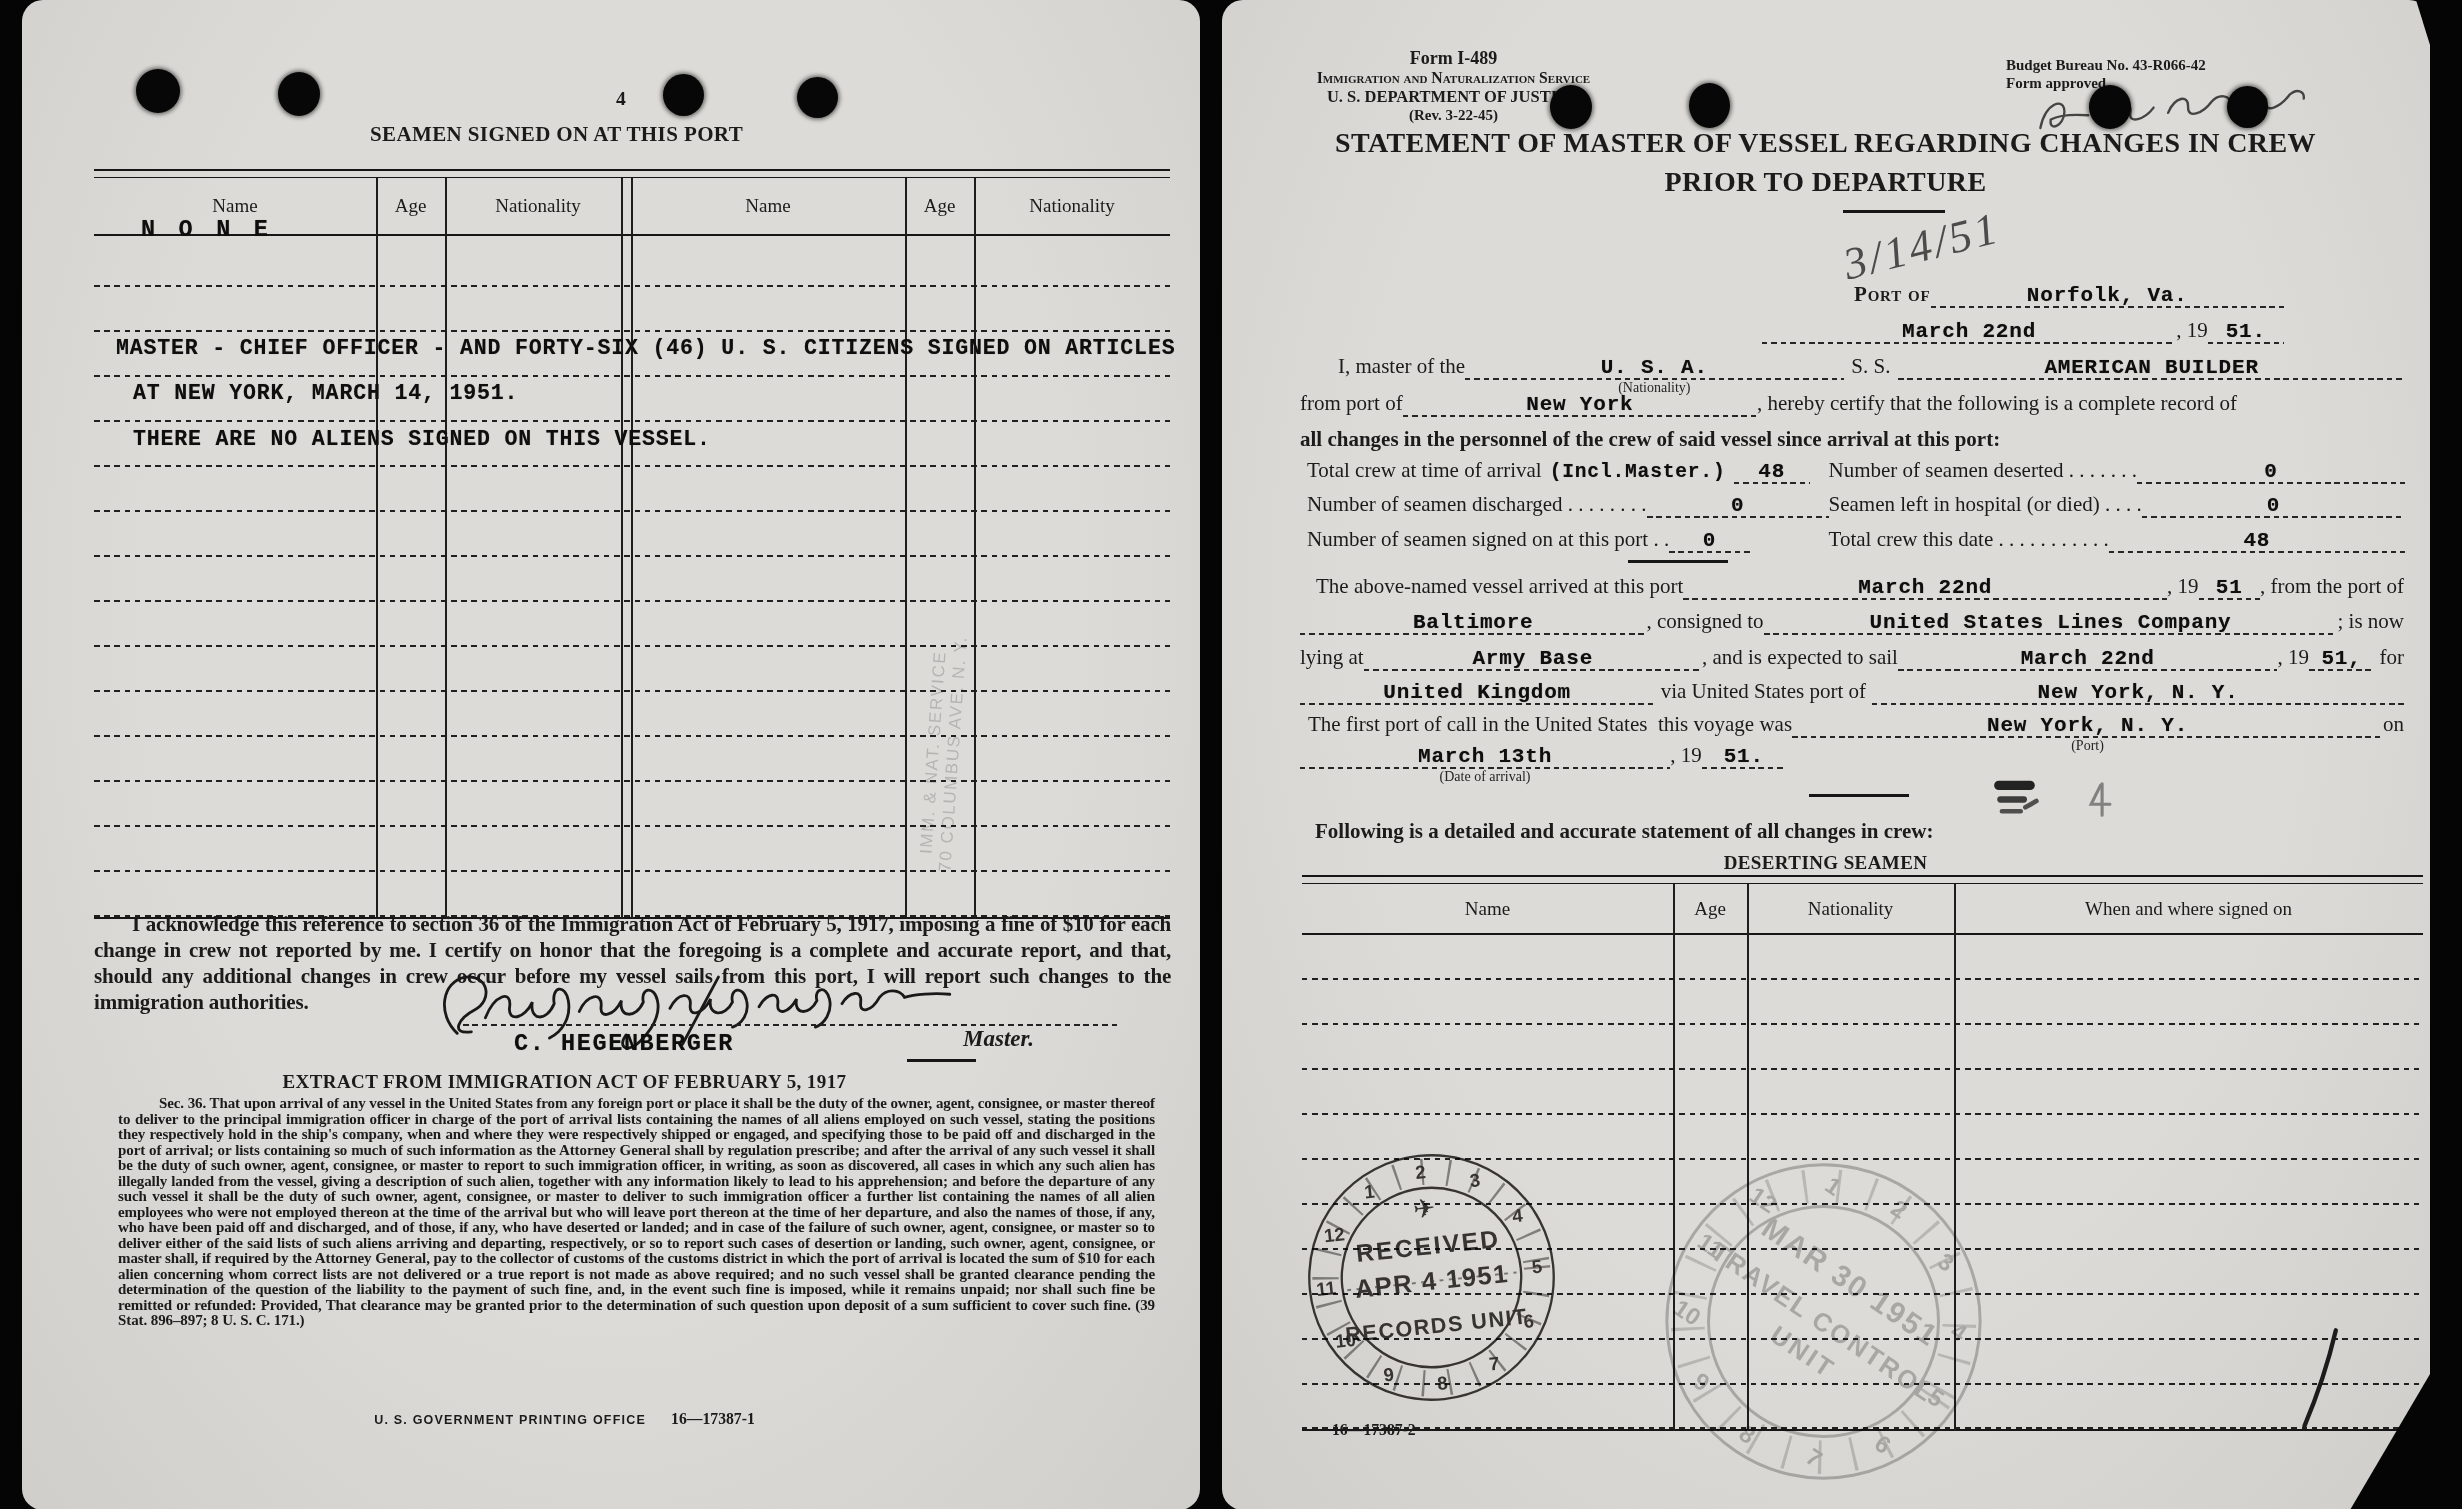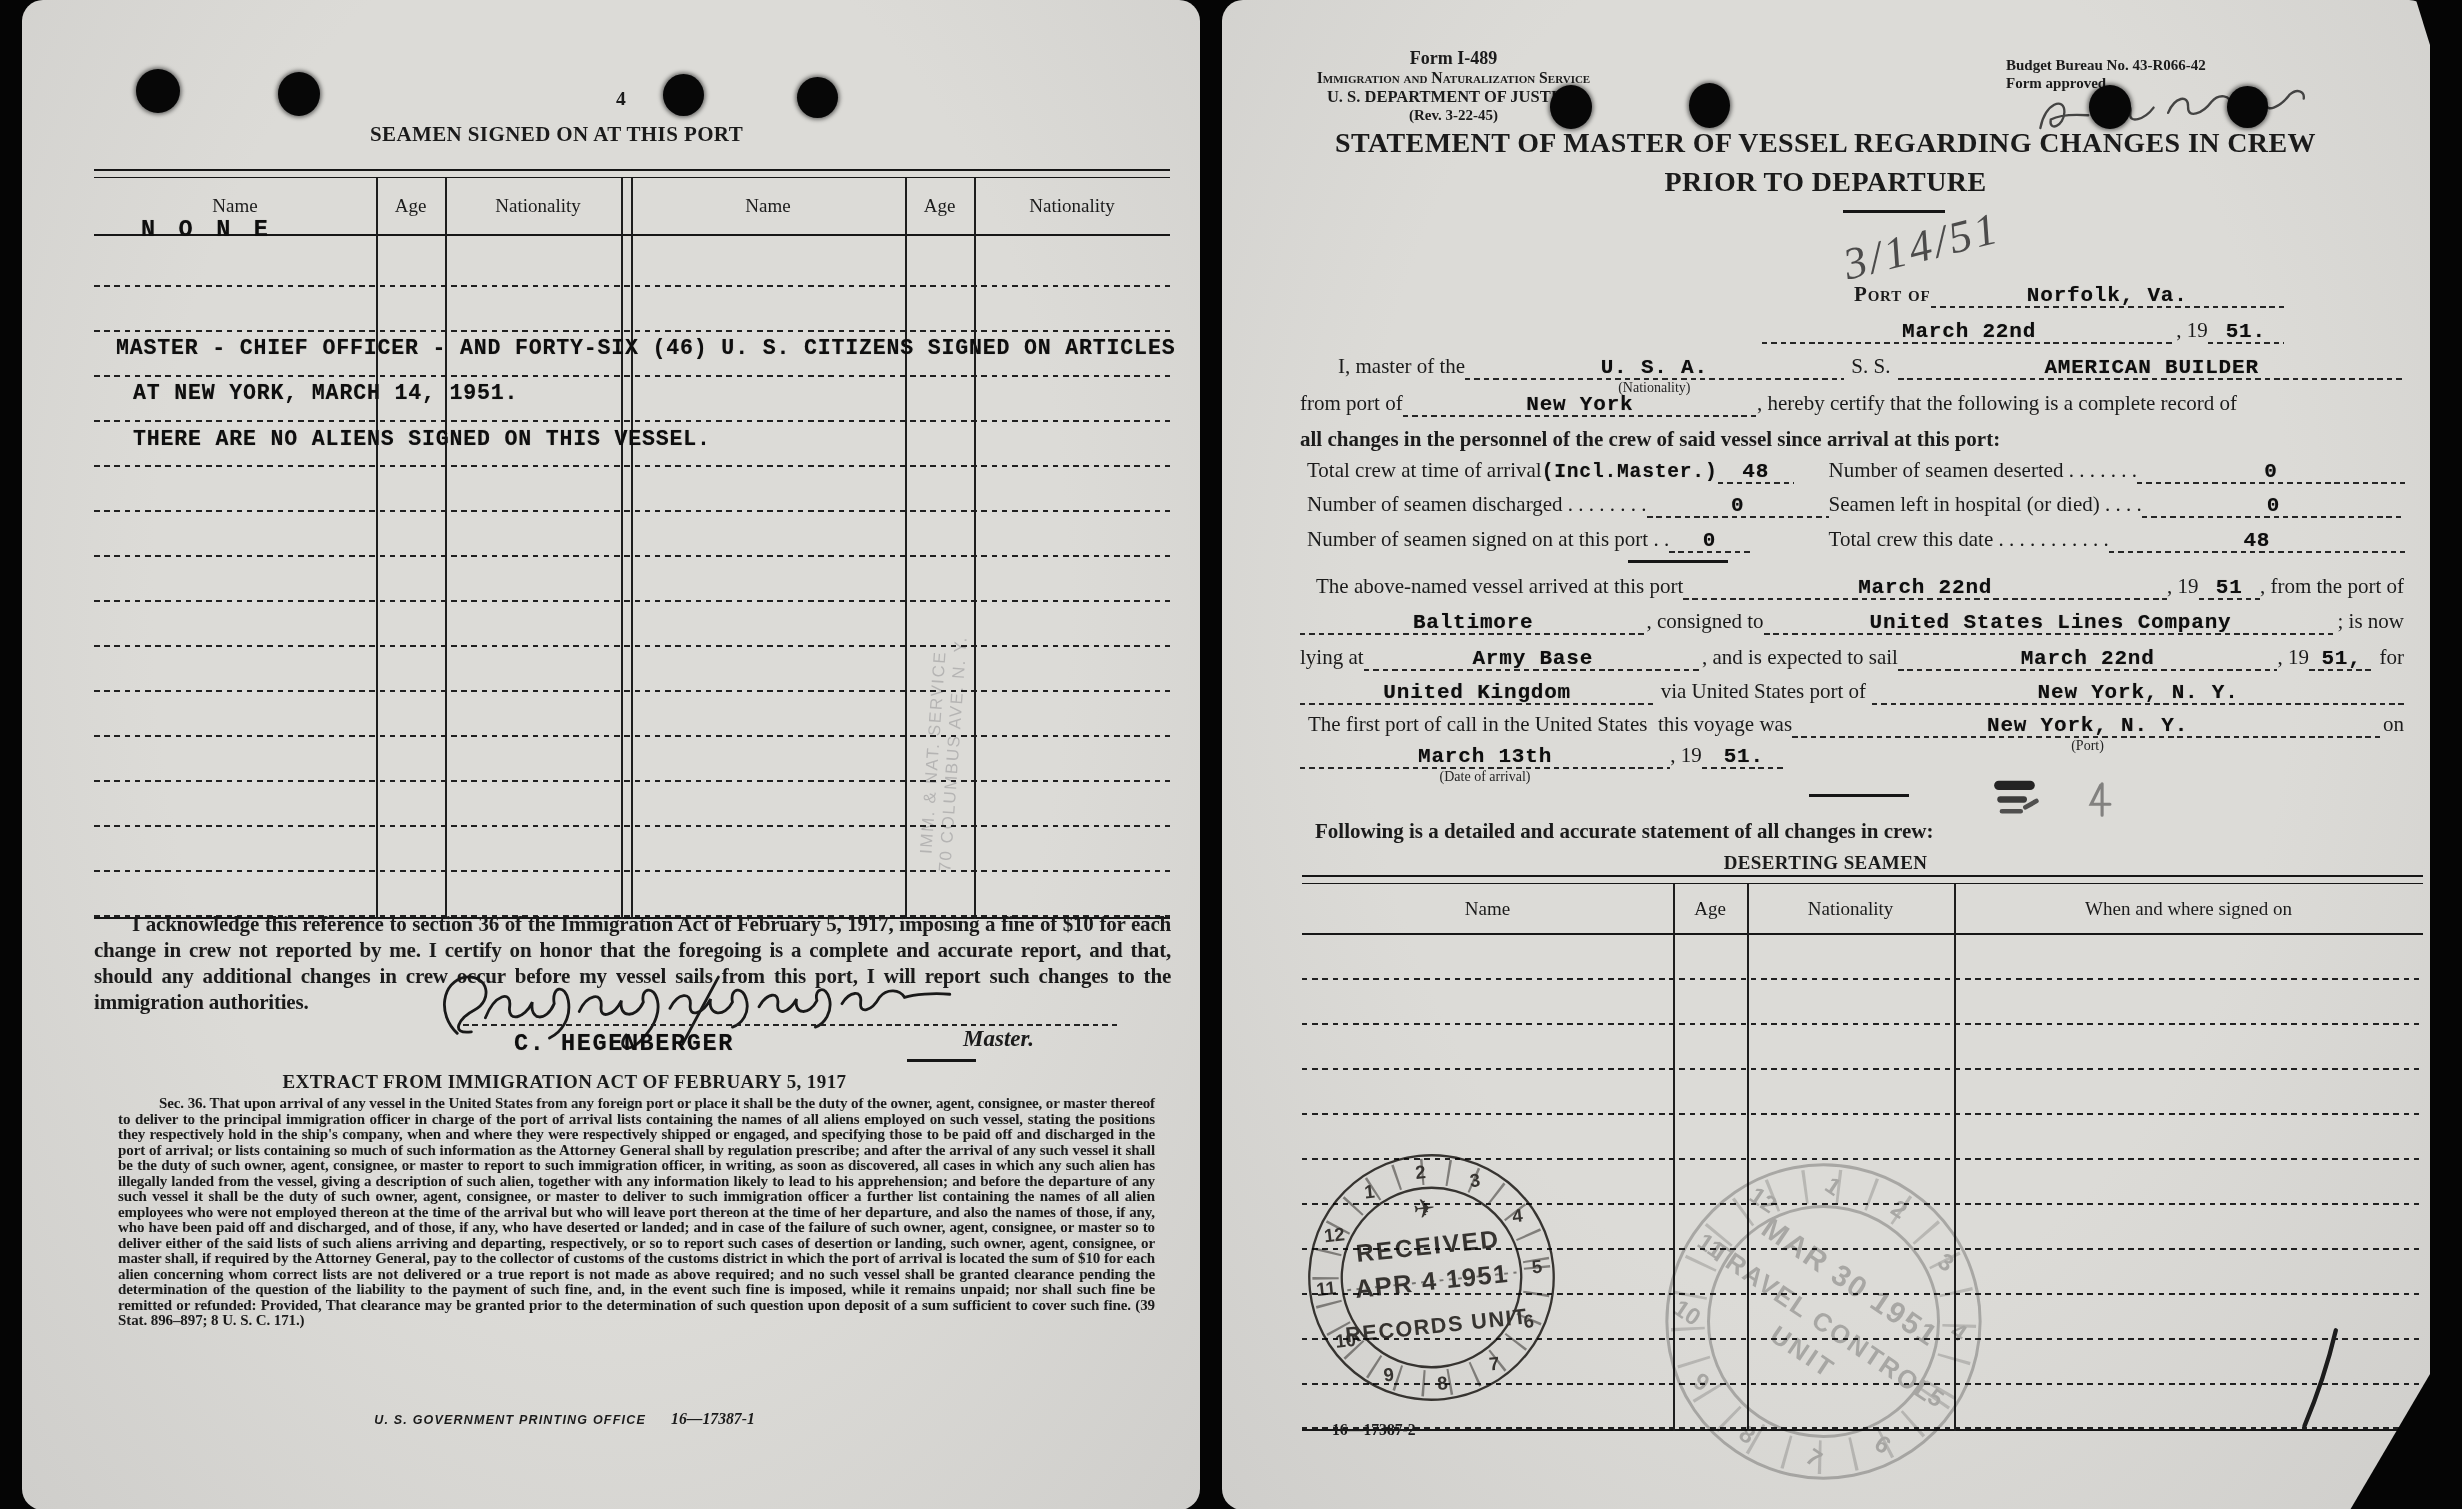--- a/index.html
+++ b/index.html
@@ -102,21 +102,21 @@
     </svg>
     <div class="abs" style="left:441px;top:1024px;width:656px;height:2.4px;background-image:repeating-linear-gradient(90deg,#222 0 5.5px,transparent 5.5px 9.4px);"></div>
     <div class="abs tw" style="left:492px;top:1030px;font-size:23.5px;letter-spacing:1.6px;">C. HEGENBERGER</div>
     <div class="abs serif" style="left:941px;top:1026px;font-size:23px;font-style:italic;font-weight:700;">Master.</div>
 
     <div class="abs" style="left:885px;top:1059px;width:69px;height:3.1px;background:#161616;"></div>
     <div class="abs serif" style="left:72px;width:941px;top:1071px;text-align:center;font-size:19px;font-weight:700;letter-spacing:0.4px;">EXTRACT FROM IMMIGRATION ACT OF FEBRUARY 5, 1917</div>
 
     <div class="abs serif" style="left:96px;top:1096px;width:1037px;font-size:15px;line-height:15.5px;text-align:justify;text-indent:41px;font-weight:700;letter-spacing:-0.1px;">Sec. 36. That upon arrival of any vessel in the United States from any foreign port or place it shall be the duty of the owner, agent, consignee, or master thereof to deliver to the principal immigration officer in charge of the port of arrival lists containing the names of all aliens employed on such vessel, stating the positions they respectively hold in the ship's company, when and where they were respectively shipped or engaged, and specifying those to be paid off and discharged in the port of arrival; or lists containing so much of such information as the Attorney General shall by regulation prescribe; and after the arrival of any such vessel it shall be the duty of such owner, agent, consignee, or master to report to such immigration officer, in writing, as soon as discovered, all cases in which any such alien has illegally landed from the vessel, giving a description of such alien, together with any information likely to lead to his apprehension; and before the departure of any such vessel it shall be the duty of such owner, agent, consignee, or master to deliver to such immigration officer a further list containing the names of all alien employees who were not employed thereon at the time of the arrival but who will leave port thereon at the time of her departure, and also the names of those, if any, who have been paid off and discharged, and of those, if any, who have deserted or landed; and in case of the failure of such owner, agent, consignee, or master so to deliver either of the said lists of such aliens arriving and departing, respectively, or so to report such cases of desertion or landing, such owner, agent, consignee, or master shall, if required by the Attorney General, pay to the collector of customs of the customs district in which the port of arrival is located the sum of $10 for each alien concerning whom correct lists are not delivered or a true report is not made as above required; and no such vessel shall be granted clearance pending the determination of the question of the liability to the payment of such fine, and, in the event such fine is imposed, while it remains unpaid; nor shall such fine be remitted or refunded: Provided, That clearance may be granted prior to the determination of such question upon deposit of a sum sufficient to cover such fine.  (39 Stat. 896–897; 8 U. S. C. 171.)</div>
 
-    <div class="abs" style="left:72px;top:1410px;width:941px;text-align:center;font-style:italic;">
+    <div class="abs" style="left:72px;top:1410px;width:941px;text-align:center;">
       <span class="stamp-sans" style="font-size:12.5px;font-weight:700;letter-spacing:1.2px;color:#1b1b1b;">U. S. GOVERNMENT PRINTING OFFICE</span>
       <span class="serif" style="font-size:15.7px;font-weight:700;margin-left:22px;">16—17387-1</span>
     </div>
   </div>
 
   <div class="page" style="left:1222px;width:1208px;clip-path:polygon(0 0,1194px 0,1208px 45px,1208px 1374px,1128px 1510px,0 1510px);">
 
     <div class="abs" style="left:47px;top:49px;width:369px;text-align:center;color:#1b1b1b;line-height:19px;">
       <div class="serif" style="font-size:18px;font-weight:700;">Form I-489</div>
       <div class="serif smallcaps" style="font-size:15.7px;font-weight:700;">Immigration and Naturalization Service</div>
@@ -171,21 +171,21 @@
 
     <div class="abs fline" style="left:78px;top:391px;width:1104px;">
       <span class="lbl">from port of</span>
       <span class="fill" style="max-width:345px;">New York</span>
       <span class="lbl">, hereby certify that the following is a complete record of</span>
     </div>
 
     <div class="abs serif" style="left:78px;top:427px;font-size:21px;font-weight:700;">all changes in the personnel of the crew of said vessel since arrival at this port:</div>
 
     <div class="abs srow" style="left:85px;top:458px;width:1098px;">
-      <div class="scell" style="width:47.5%;">
+      <div class="scell" style="width:47.5%;gap:8px;">
         <span class="lbl">Total crew at time of arrival</span>
         <span class="tw" style="font-size:19.6px;">(Incl.Master.)</span>
         <span class="fill fixed" style="width:67px;">48</span>
       </div>
       <div class="scell" style="flex:1;">
         <span class="lbl">Number of seamen deserted . . . . . . .</span>
         <span class="fill">0</span>
       </div>
     </div>
     <div class="abs srow" style="left:85px;top:492px;width:1098px;">

